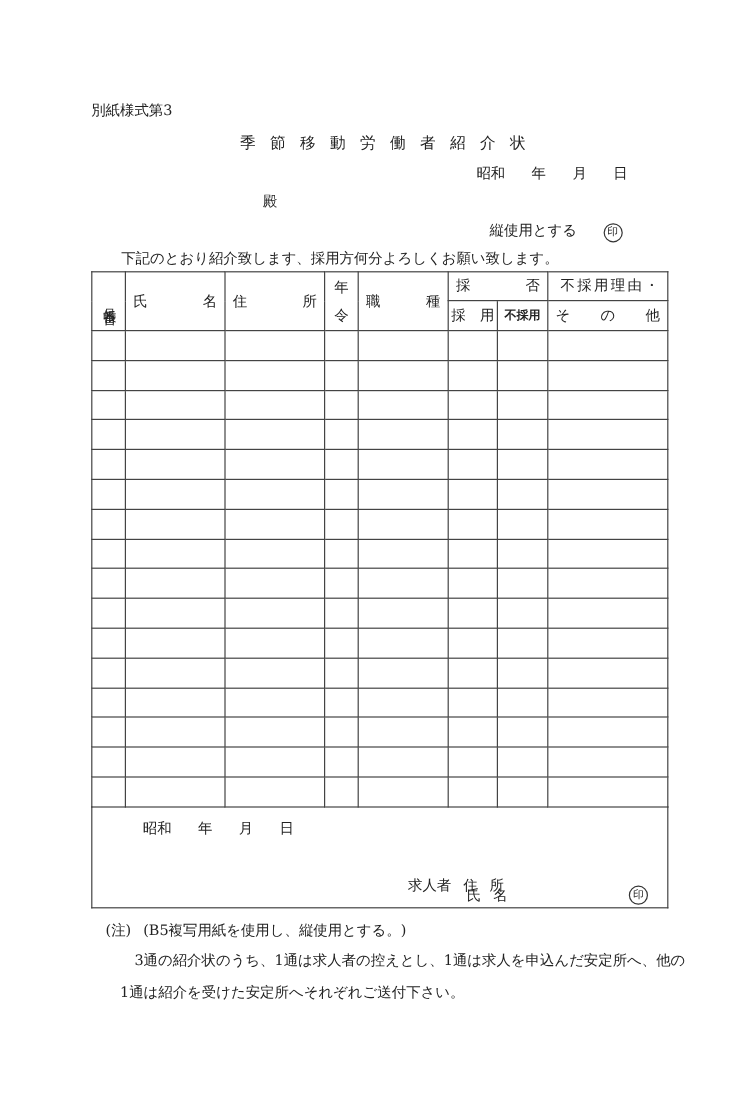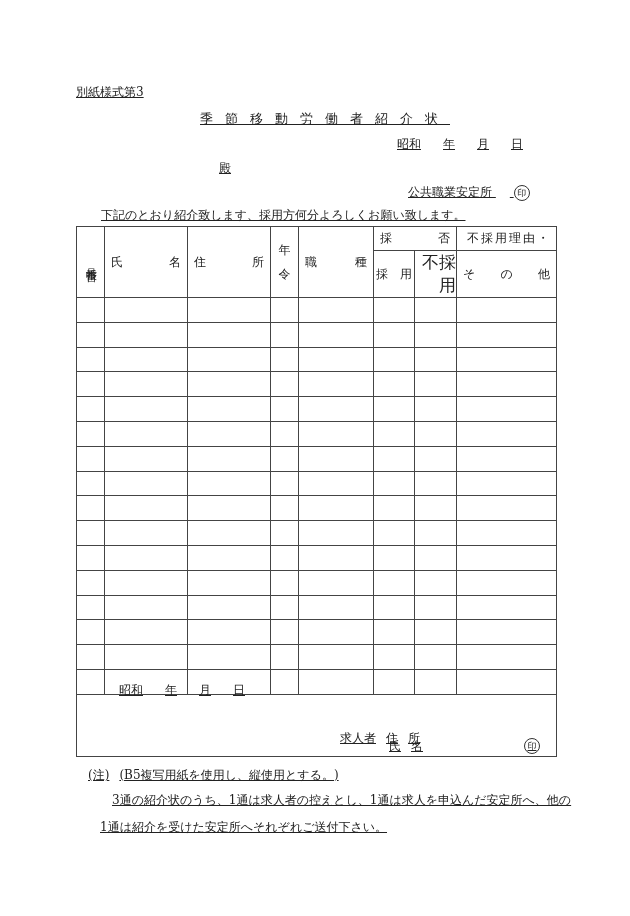--- a/index.html
+++ b/index.html
@@ -1,18 +1,18 @@
 <!DOCTYPE html>
 <html><head>
 <meta charset="utf-8">
 <style>
   html, body { margin: 0; padding: 0; background: #ffffff; }
   body { width: 630px; height: 916px; position: relative; overflow: hidden;
          font-family: "DejaVu Serif", "Liberation Serif", serif; color: #222; }
-  .abs { position: absolute; white-space: nowrap; text-decoration: underline; }
+  .abs { position: absolute; white-space: nowrap; }
   .t12 { font-size: 12px; }
   .t13 { font-size: 13px; }
   .spaced { letter-spacing: 12px; }
   .seal { display: inline-block; width: 14px; height: 14px; border: 1px solid #333; border-radius: 50%;
           font-size: 9px; line-height: 14px; text-align: center; }
   table.form { position: absolute; left: 76px; top: 226px; border-collapse: collapse; table-layout: fixed; }
   table.form td { border: 1px solid #444; padding: 0; font-size: 12px; }
   table.form tr.data td { height: 23.8px; }
   .hcell-split { display: flex; justify-content: space-between; padding: 0 6px; }
   .vertical { writing-mode: vertical-rl; text-orientation: upright; font-size: 11px; line-height: 12px; margin: 0 auto; letter-spacing: -1px; }
@@ -24,21 +24,21 @@
 <div class="abs t12" style="left:76px;top:84px;">別紙様式第3</div>
 <div class="abs t13 spaced" style="left:200px;top:110px;">季節移動労働者紹介状</div>
 
 <div class="abs t12" style="left:397px;top:136px;">
   <span>昭和</span><span style="display:inline-block;width:22px"></span><span>年</span><span style="display:inline-block;width:22px"></span><span>月</span><span style="display:inline-block;width:22px"></span><span>日</span>
 </div>
 
 <div class="abs t12" style="left:219px;top:160px;">殿</div>
 
 <div class="abs t12" style="left:408px;top:184px;">
-  <span>公共職業安定所</span>
+  <span>縦使用とする</span>
   <span style="display:inline-block;width:14px"></span>
   <span class="seal">印</span>
 </div>
 
 <div class="abs t12" style="left:101px;top:207px;">下記のとおり紹介致します、採用方何分よろしくお願い致します。</div>
 
 <table class="form">
   <colgroup>
     <col style="width:28px">
       <col style="width:83px">
@@ -84,21 +84,21 @@
         </td>
     <td style="padding-left:5px;letter-spacing:2px;text-align:center;">不採用理由・</td>
   </tr>
   <tr style="height:25px;">
     <td>
           <div class="hcell-split" style="padding:0 2px;">
             <span>採</span>
             <span>用</span>
           </div>
         </td>
-    <td style="text-align:right;font-size:17px;">不採用</td>
+    <td style="text-align:center;font-size:10px;font-weight:bold;">不採用</td>
     <td>
           <div class="hcell-split">
             <span>そ</span>
             <span>の</span>
             <span>他</span>
           </div>
         </td>
   </tr>
   </tbody>
     <tbody id="rows">

